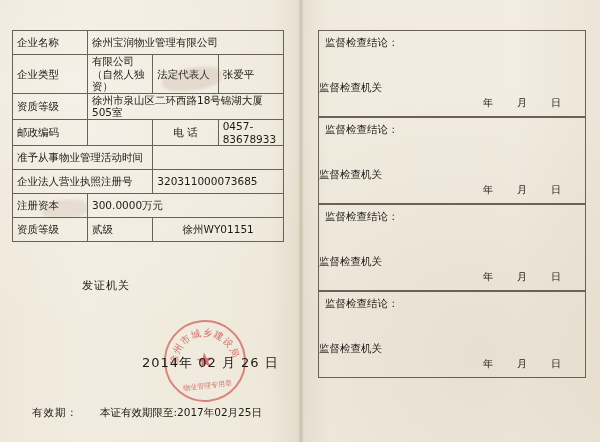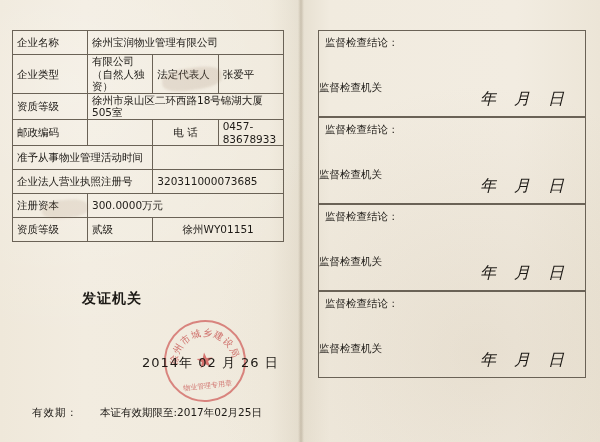--- a/index.html
+++ b/index.html
@@ -72,25 +72,24 @@
 
   .sig-area {
     position: relative;
     margin-top: 36px;
     width: 272px;
     height: 150px;
   }
   .issuer {
     position: absolute;
     left: 70px;
-    top: 12px;
-    font-size: 14px;
+    top: 0px;
+    font-size: 11px;
     color: #1d1a16;
     letter-spacing: 1px;
-    font-weight: bold;
   }
   .date-line {
     position: absolute;
     left: 130px;
     top: 76px;
     font-size: 13px;
     color: #1d1a16;
     letter-spacing: 1px;
     white-space: nowrap;
   }
@@ -202,24 +201,23 @@
     right: 18px;
     top: 50px;
     text-align: left;
     font-size: 10.5px;
     color: #1d1a16;
   }
   .insp-date {
     position: absolute;
     right: 12px;
     bottom: 6px;
-    font-size: 16px;
+    font-size: 10px;
     color: #1d1a16;
     letter-spacing: 0px;
-    font-style: italic;
   }
   .insp-date span { display: inline-block; width: 34px; text-align: center; }
 </style>
 </head>
 <body>
 
 <div class="page">
   <div class="noise"></div>
   <div class="spine"></div>
 

